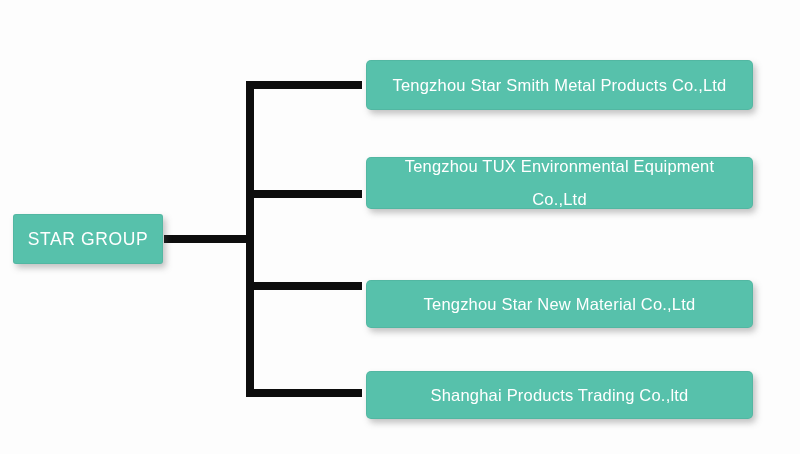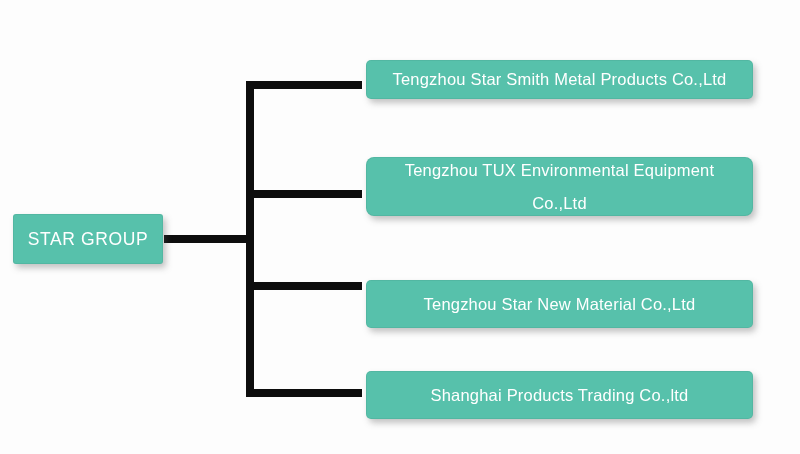--- a/index.html
+++ b/index.html
@@ -48,22 +48,22 @@
     letter-spacing: 0.6px;
   }
   .child {
     left: 366px; width: 387px;
     border-radius: 5px;
     font-size: 16.5px;
     letter-spacing: 0.2px;
     line-height: 2;
     padding: 0 6px;
   }
-  .child-1 { top: 60px;  height: 39px; }
-  .child-2 { top: 157px; height: 59px; border-radius: 8px; }
+  .child-1 { top: 60px;  height: 50px; }
+  .child-2 { top: 157px; height: 52px; }
   .child-3 { top: 260px; height: 48px; margin-top: 20px; }
   .child-4 { top: 371px; height: 48px; }
 </style>
 </head>
 <body>
 
 <div class="stage">
 
   <div class="connector root-connector"></div>
   <div class="connector trunk"></div>

